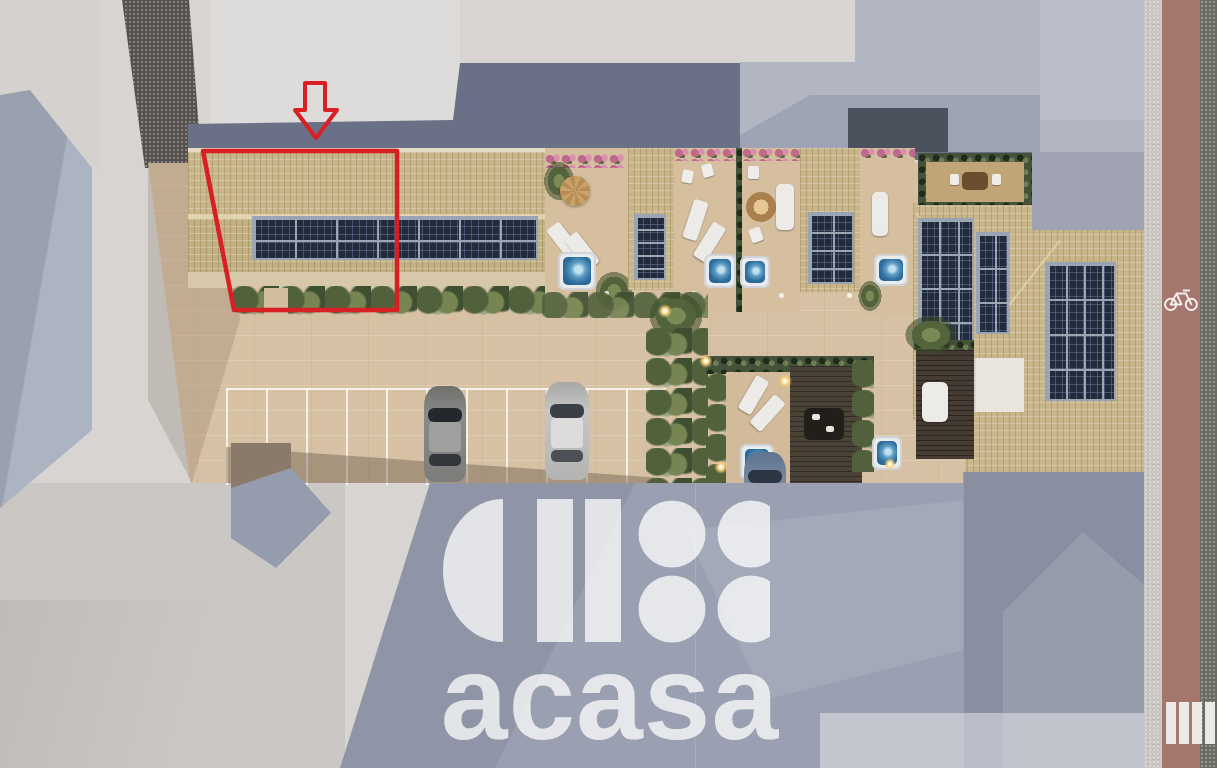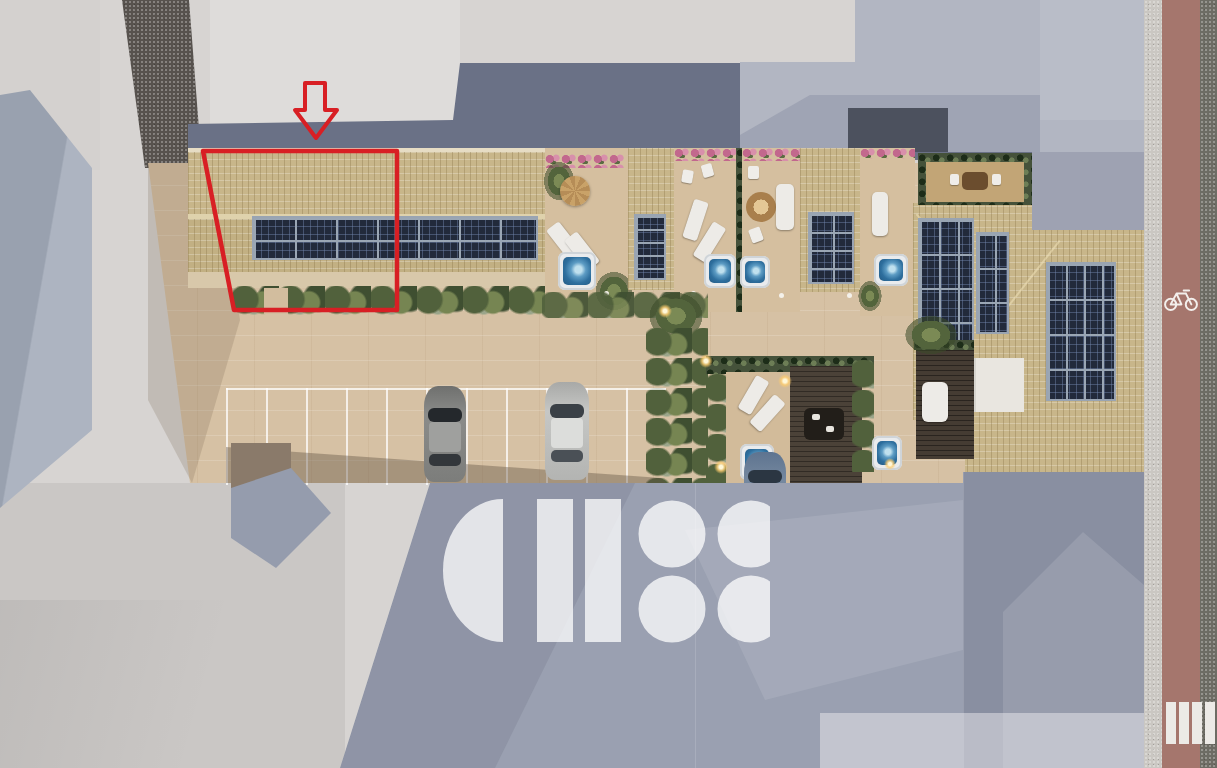--- a/index.html
+++ b/index.html
@@ -218,15 +218,16 @@
   <div class="a" style="left: 420px; top: 485px; width: 380px; height: 270px; opacity: 0.75; color: rgb(255, 255, 255);">
     <svg style="position:absolute;left:17px;top:12px;" width="333" height="146" viewBox="0 0 333 146">
       <path d="M66,2 A60,71.5 0 0 0 66,145 Z" fill="currentColor"></path>
       <rect x="100" y="2" width="36" height="143" fill="currentColor"></rect>
       <rect x="148" y="2" width="36" height="143" fill="currentColor"></rect>
       <circle cx="235" cy="37" r="33.5" fill="currentColor"></circle>
       <circle cx="314" cy="37" r="33.5" fill="currentColor"></circle>
       <circle cx="235" cy="112" r="33.5" fill="currentColor"></circle>
       <circle cx="314" cy="112" r="33.5" fill="currentColor"></circle>
     </svg>
+    <div class="wordmark a" style="left:0;top:152px;width:380px;">acasa</div>
   </div>
 
 </div>
 
 </body></html>

